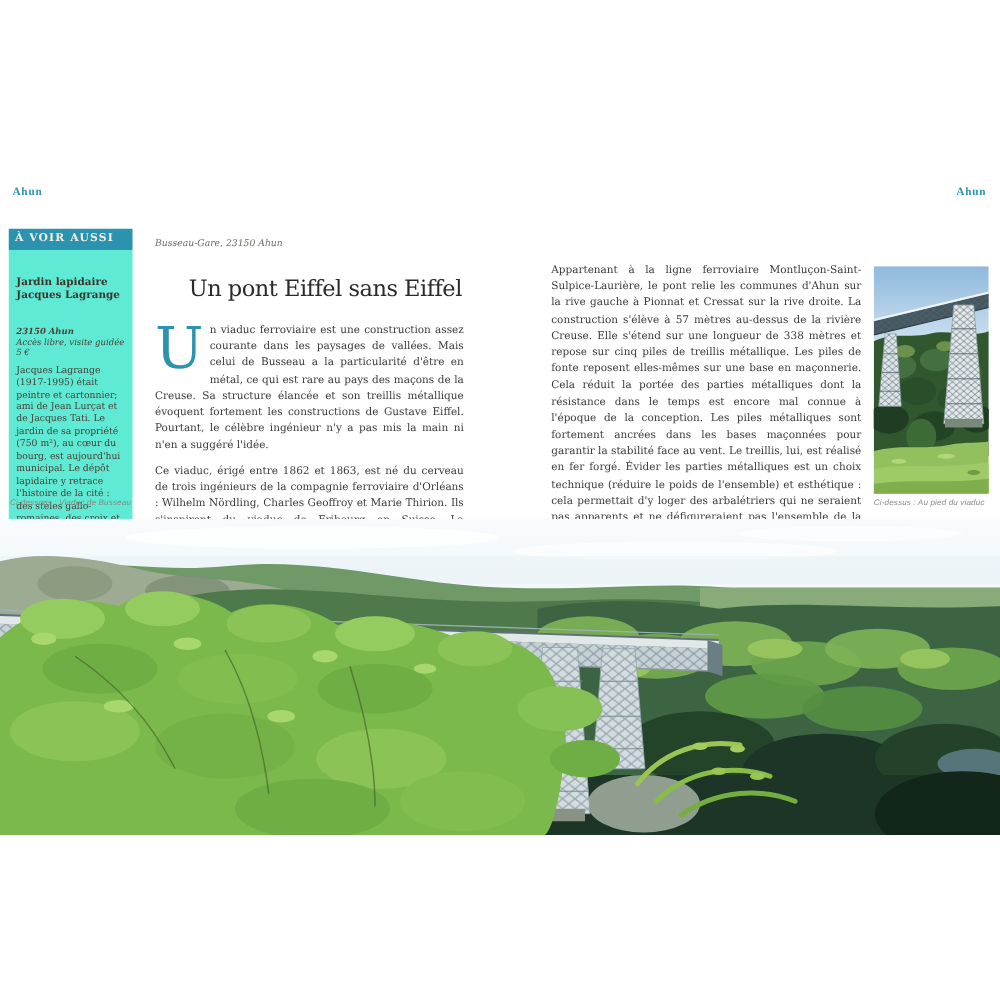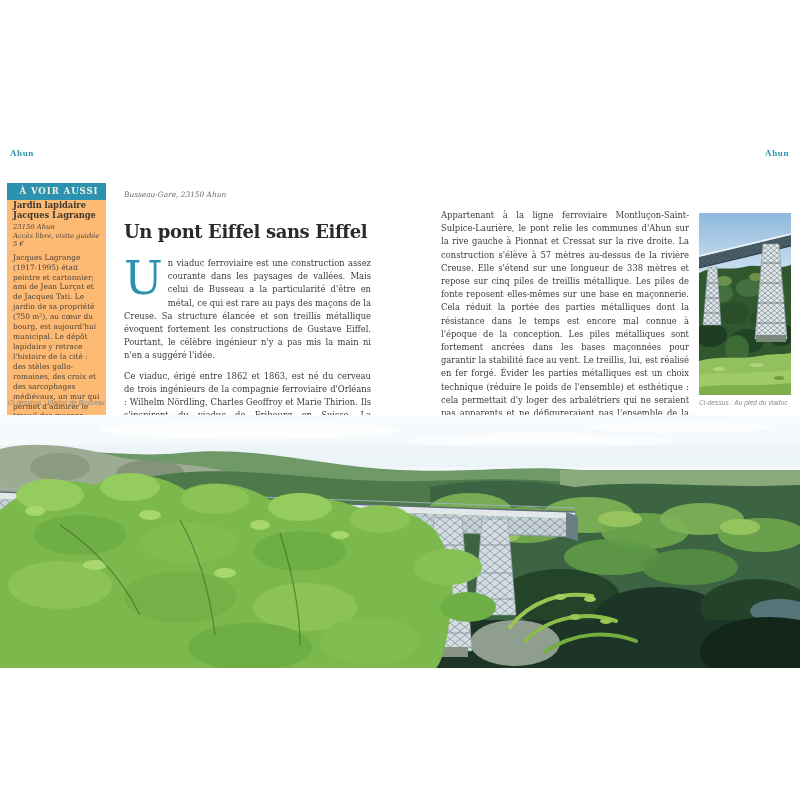--- a/index.html
+++ b/index.html
@@ -14,42 +14,41 @@
     font-family:Liberation Serif, serif;font-weight:bold;font-size:9px;
     color:#2b93b0;letter-spacing:.6px;
   }
 
   
   .sidebar{left:7px;top:183px;width:99px;}
   .sidebar-banner{
     background:#2b93b0;color:#f4efdf;font-weight:bold;font-size:8.6px;
     letter-spacing:.9px;height:17px;line-height:17px;padding-left:5px;
     font-family:"DejaVu Serif", serif;
-    text-align:center;
   }
   .sidebar-body{
-    background:#fdba74;padding:0 6px 8px 6px;min-height:158px;
+    background:#5eead4;padding:20px 6px 8px 6px;min-height:158px;
     color:#473f35;
   }
   .sb-title{font-weight:bold;font-size:8.3px;line-height:1.25;color:#3c352c;}
-  .sb-addr{font-style:italic;font-weight:normal;font-size:6.8px;margin-top:2px;color:#4a4238;}
+  .sb-addr{font-style:italic;font-weight:bold;font-size:6.8px;margin-top:20px;color:#4a4238;}
   .sb-info{font-style:italic;font-size:6.8px;margin-top:1px;color:#4a4238;}
   .sb-text{font-size:7.4px;line-height:1.34;margin-top:5px;color:#473f35;}
   .caption{
     font-family:"Liberation Sans", sans-serif;font-style:italic;
     font-size:6.5px;color:#8a8a88;letter-spacing:.1px;
   }
 
   
   .col-mid{left:124px;top:182px;width:247px;}
   .kicker{font-weight:bold;font-size:10px;color:#33302b;}
   .location{font-style:italic;font-size:7.4px;color:#6f6b66;margin-top:8px;}
   .headline{
-    font-weight:bold;font-size:18px;letter-spacing:-0.4px;color:#2b2a28;
-    margin-top:22px;white-space:nowrap;
+    font-weight:normal;font-size:18px;letter-spacing:-0.4px;color:#2b2a28;
+    margin-top:22px;white-space:nowrap;margin-left:27px;
   }
   .bodytext{
     font-size:8.4px;line-height:13.2px;text-align:justify;color:#3b3b3b;
     margin-top:0;
   }
   .col-mid .bodytext{margin-top:15px;}
   .dropcap{
     float:left;font-size:46px;line-height:38px;color:#2b93b0;
     padding:2px 5px 0 0;font-family:"DejaVu Serif", serif;
   }

